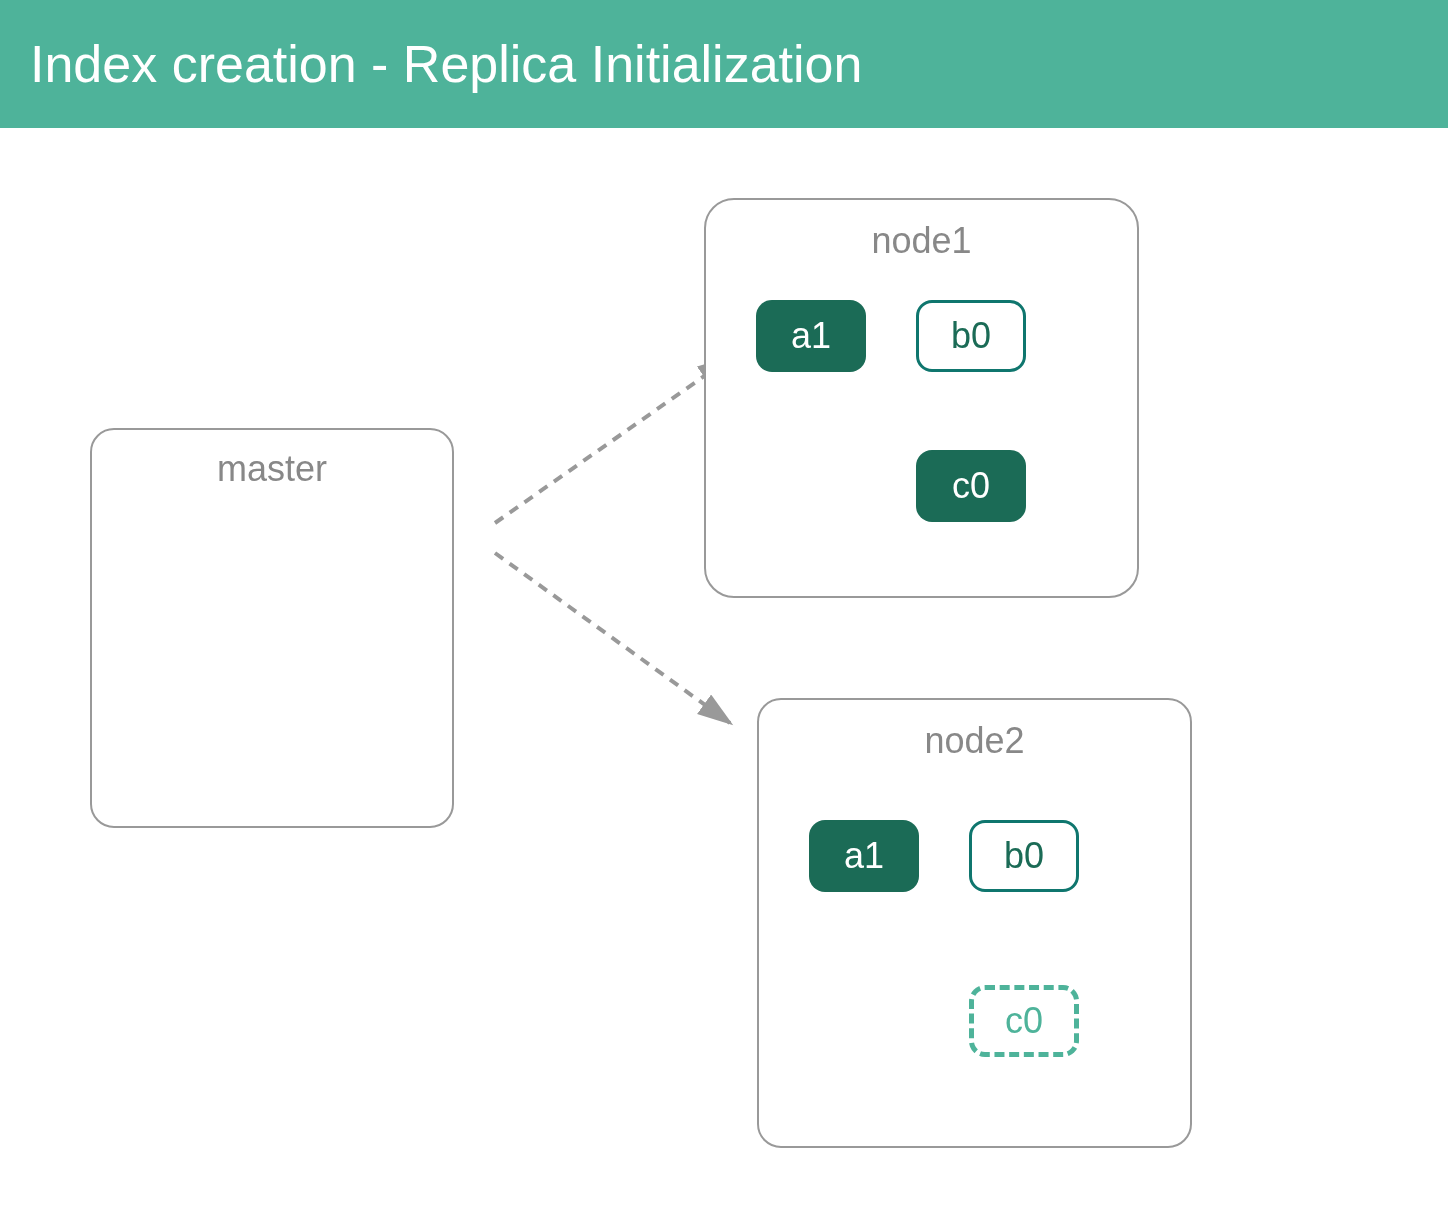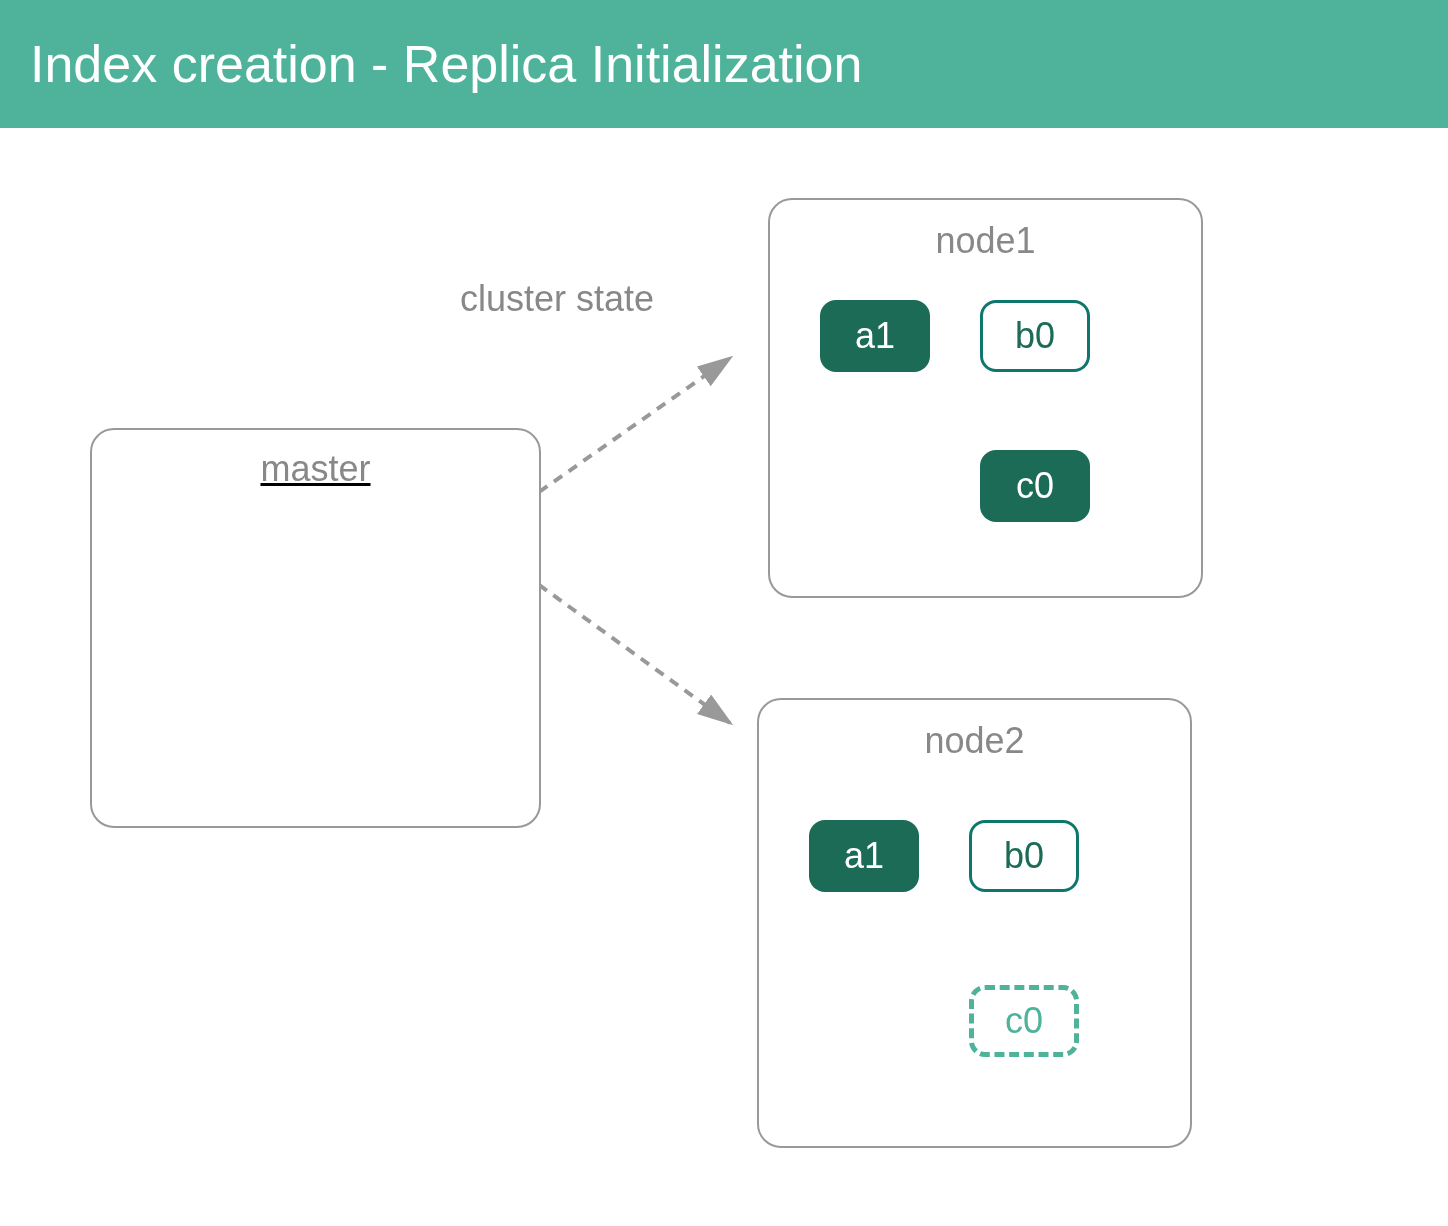--- a/index.html
+++ b/index.html
@@ -38,32 +38,32 @@
     .box-title {
       text-align: center;
       color: #888;
       font-size: 36px;
       font-weight: 300;
       padding-top: 20px;
     }
     .master {
       left: 90px;
       top: 300px;
-      width: 451px;
+      width: 364px;
       height: 400px;
-      text-decoration: underline;
     }
     .master .box-title {
       padding-top: 18px;
     }
     .node1 {
-      left: 768px;
+      left: 704px;
       top: 70px;
       width: 435px;
       height: 400px;
+      border-radius: 30px;
     }
     .node2 {
       left: 757px;
       top: 570px;
       width: 435px;
       height: 450px;
     }
     .shard {
       position: absolute;
       width: 110px;
@@ -117,21 +117,20 @@
   <svg class="arrows" viewBox="0 0 1448 1106" preserveAspectRatio="none">
     <defs>
       <marker id="arrowhead" markerWidth="10" markerHeight="10" refX="8" refY="3" orient="auto" markerUnits="strokeWidth">
         <path d="M0,0 L9,3 L0,6 Z" fill="#999"></path>
       </marker>
     </defs>
     <line x1="495" y1="395" x2="730" y2="230" stroke="#999" stroke-width="4" stroke-dasharray="10,8" marker-end="url(#arrowhead)"></line>
     <line x1="495" y1="425" x2="730" y2="595" stroke="#999" stroke-width="4" stroke-dasharray="10,8" marker-end="url(#arrowhead)"></line>
   </svg>
 
-  <div class="arrow-label" style="left:460px; top:150px;">cluster state</div>
 
   <div class="box master">
     <div class="box-title">master</div>
   </div>
 
   <div class="box node1">
     <div class="box-title">node1</div>
     <div class="shard shard-primary" style="left:50px; top:100px;">
       <span>a1</span>
     </div>

